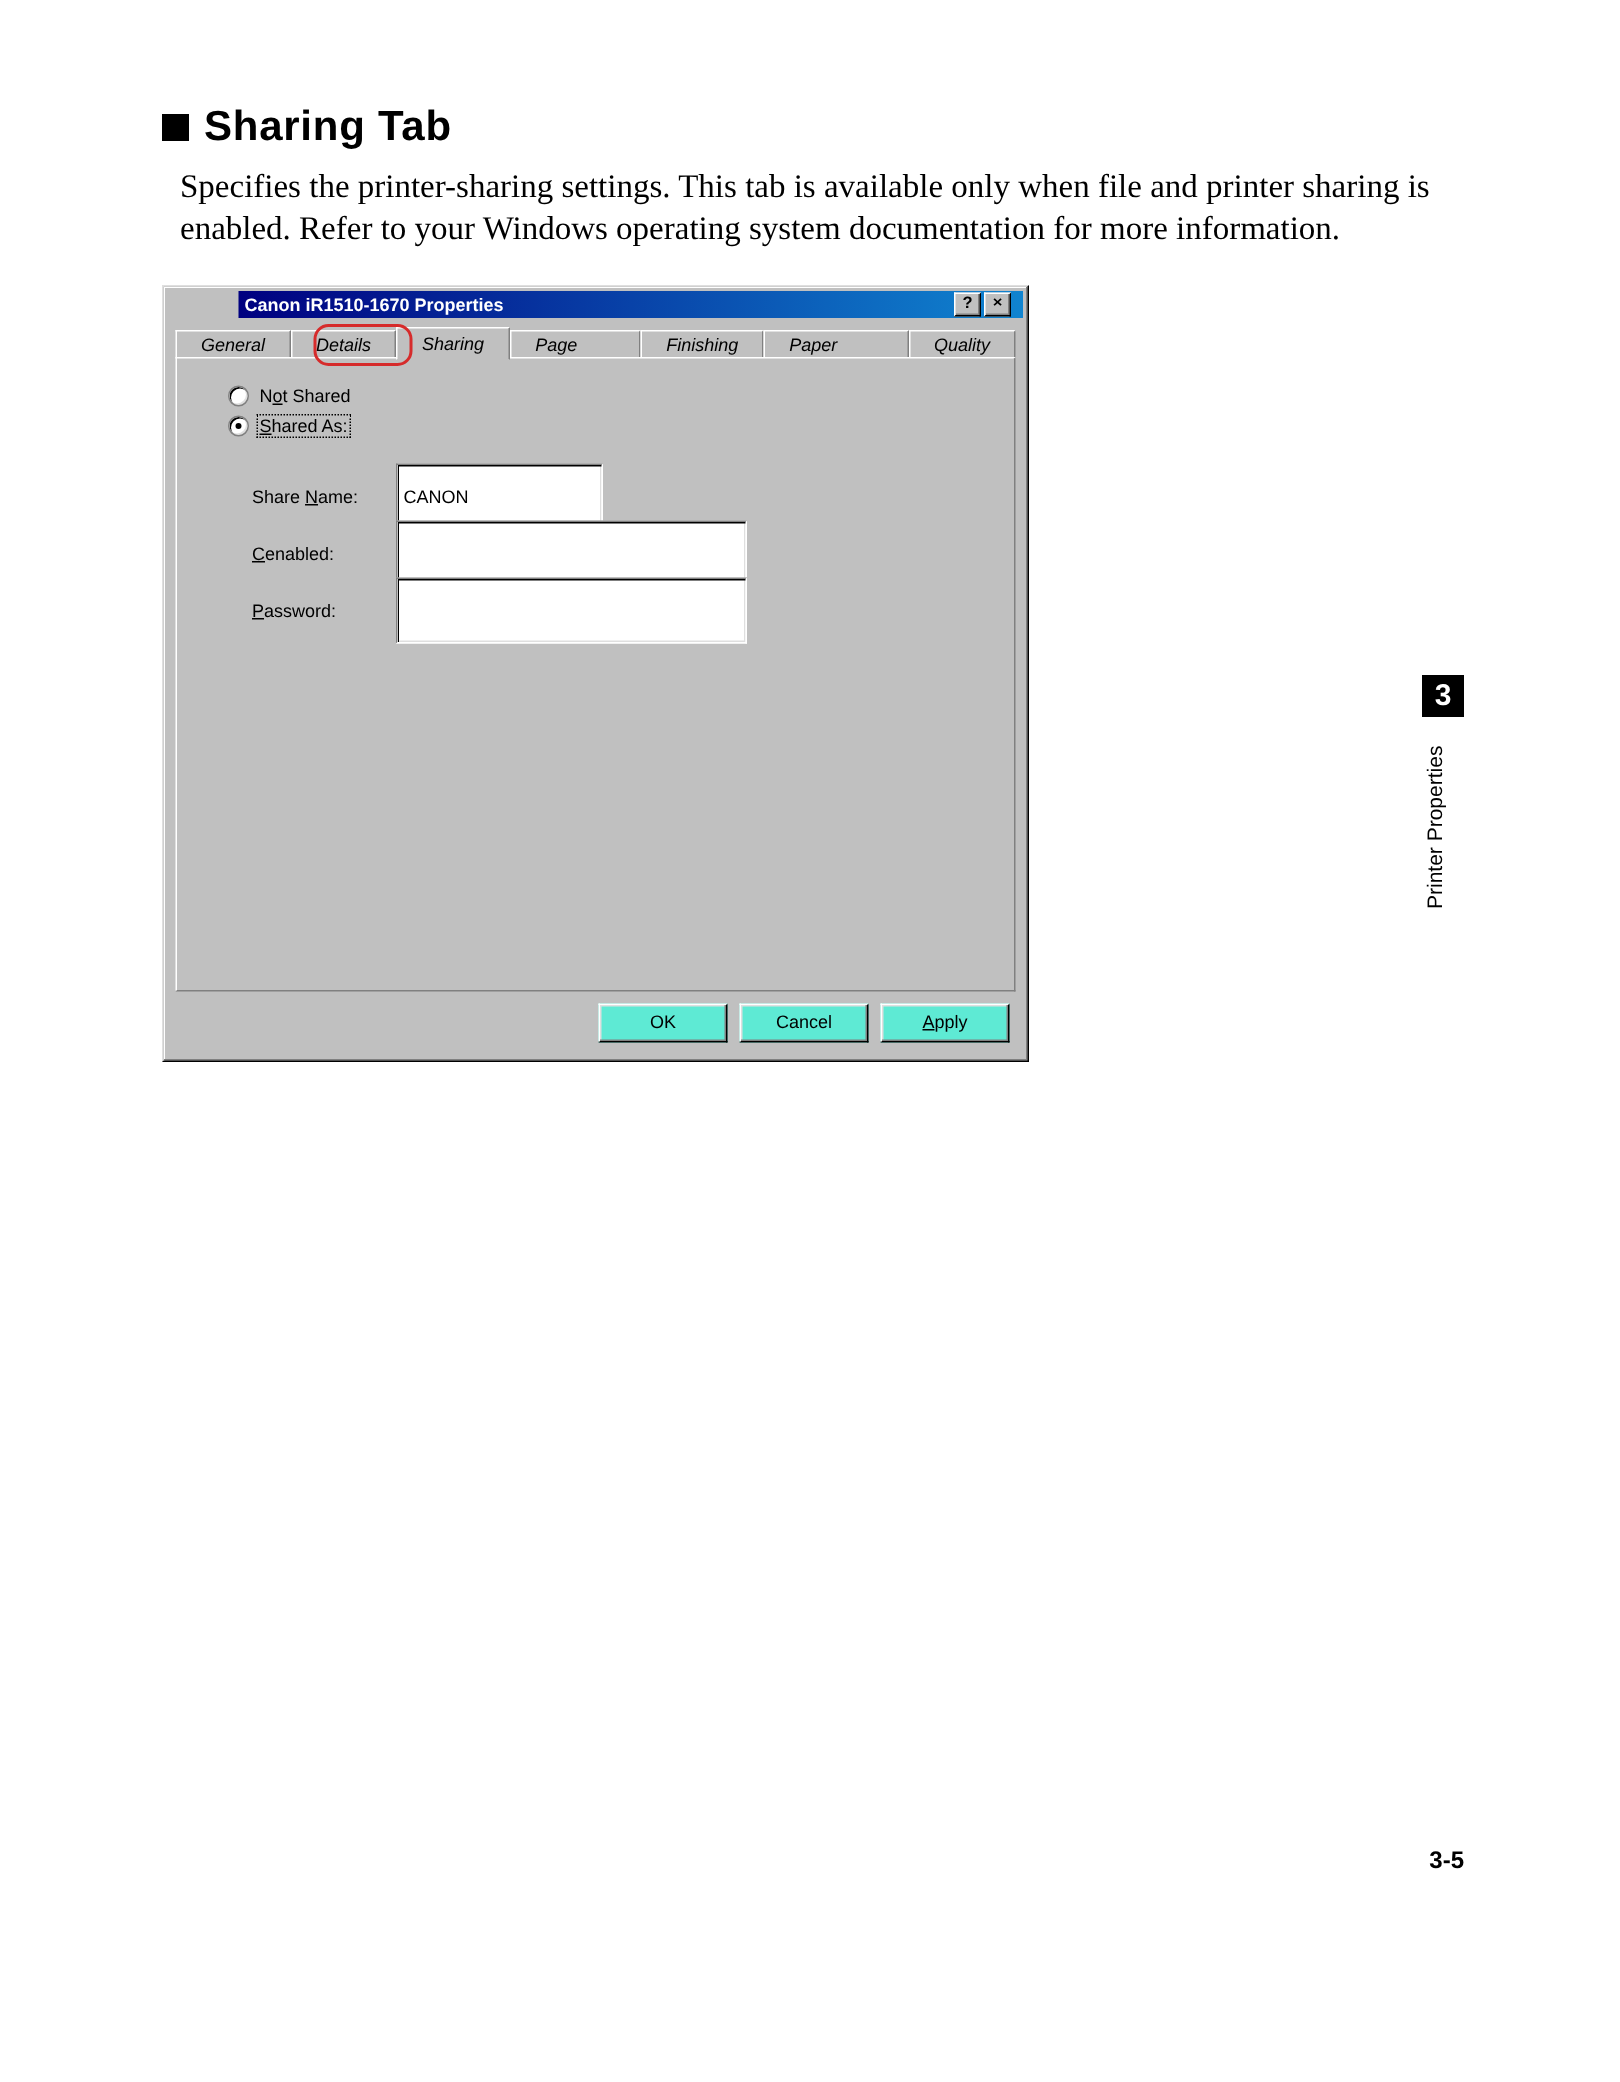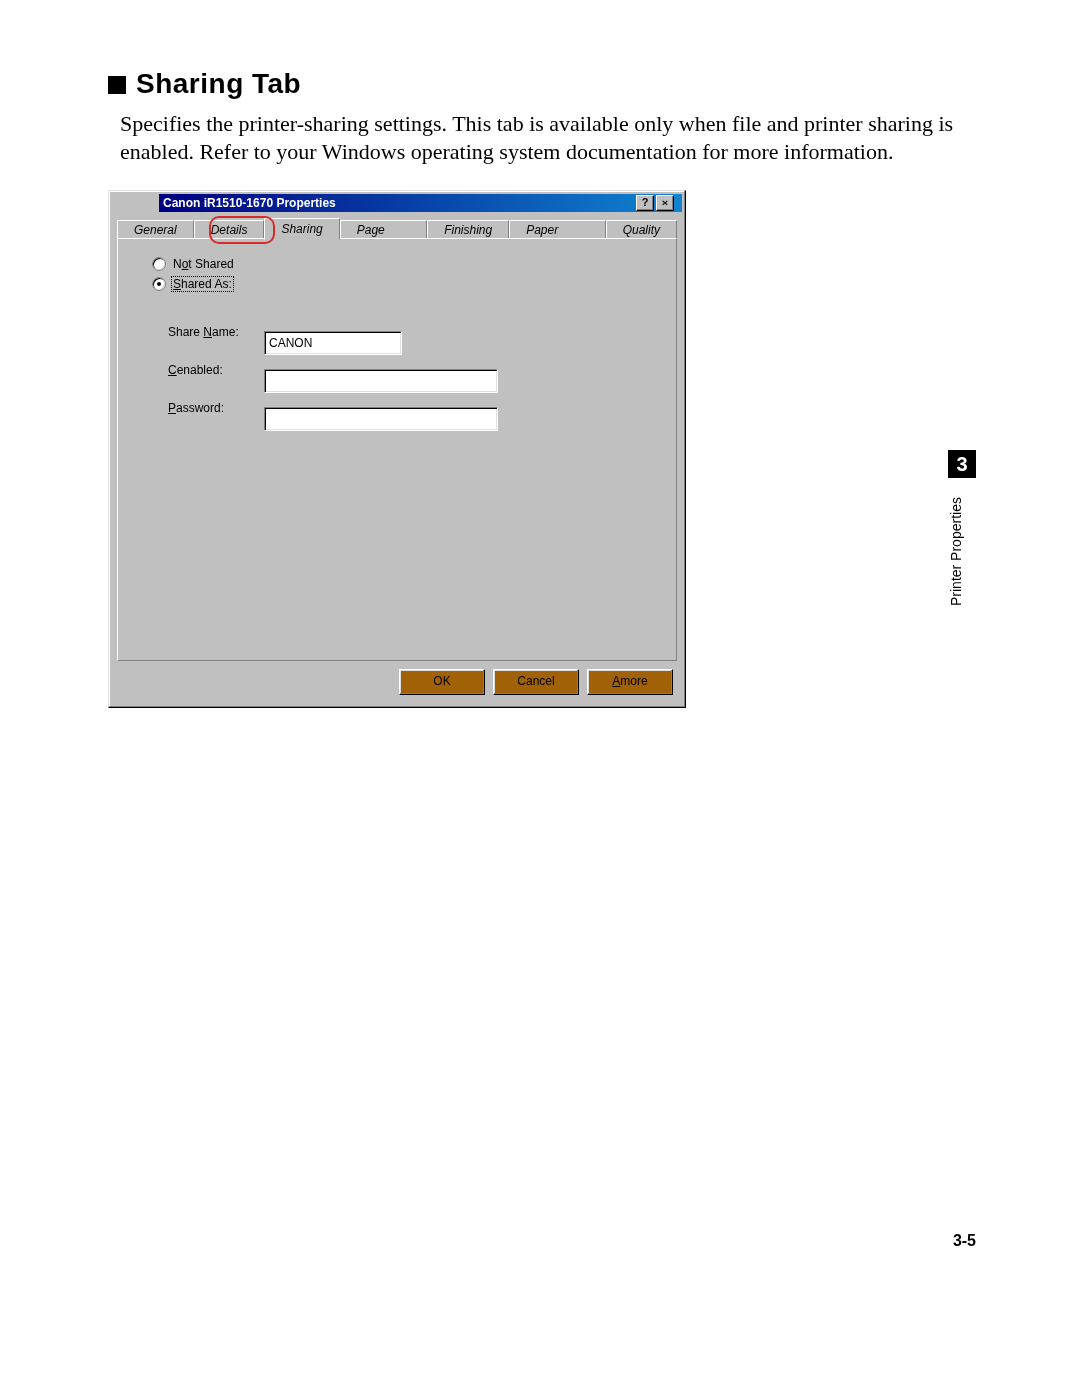--- a/index.html
+++ b/index.html
@@ -184,36 +184,35 @@
     gap: 8px;
   }
   .field-label { width: 88px; }
   .textbox {
     height: 18px;
     background: #fff;
     border: 1px solid #808080;
     border-right-color: #fff;
     border-bottom-color: #fff;
     box-shadow: inset 1px 1px 0 #000, inset -1px -1px 0 #dfdfdf;
-    padding: 2px 4px;
+    padding: 12px 4px;
     line-height: 18px;
-    margin-top: 22px;
   }
   .tb-sm { width: 128px; }
   .tb-lg { width: 224px; }
 
   .button-row {
     position: absolute;
     right: 12px; bottom: 12px;
     display: flex;
     gap: 8px;
   }
   .winbtn {
     width: 84px; height: 24px;
-    background: #a16207;
+    background: #5eead4;
     border: 1px solid #000;
     border-left-color: #fff;
     border-top-color: #fff;
     box-shadow: inset -1px -1px 0 #808080, inset 1px 1px 0 #dfdfdf;
     text-align: center;
     line-height: 22px;
     cursor: default;
   }
 
   
@@ -320,21 +319,21 @@
           <span class="textbox tb-lg"><span></span></span>
         </div>
 
       </div>
 
       <div class="button-row">
         <div class="winbtn"><span>OK</span></div>
         <div class="winbtn"><span>Cancel</span></div>
         <div class="winbtn">
           <span>
-            <span></span><span class="ul">A</span><span>more</span>
+            <span></span><span class="ul">A</span><span>pply</span>
           </span>
         </div>
       </div>
 
     </div>
   </div>
 
   <div class="side-tab-box"><span>3</span></div>
   <div class="side-tab-label">Printer Properties</div>
   <div class="page-num">3-5</div>

